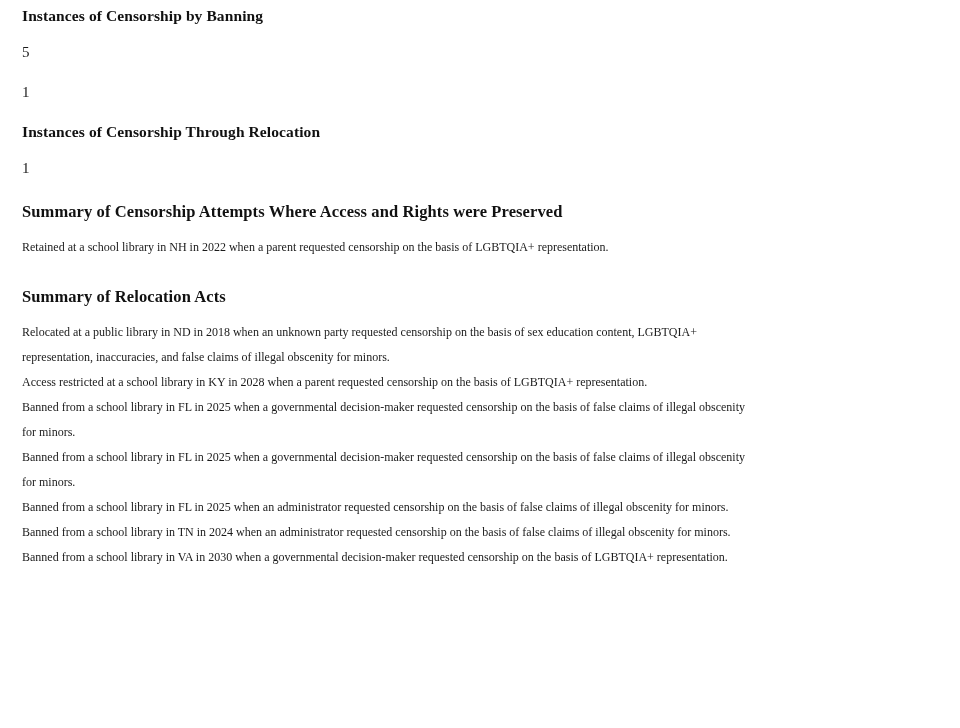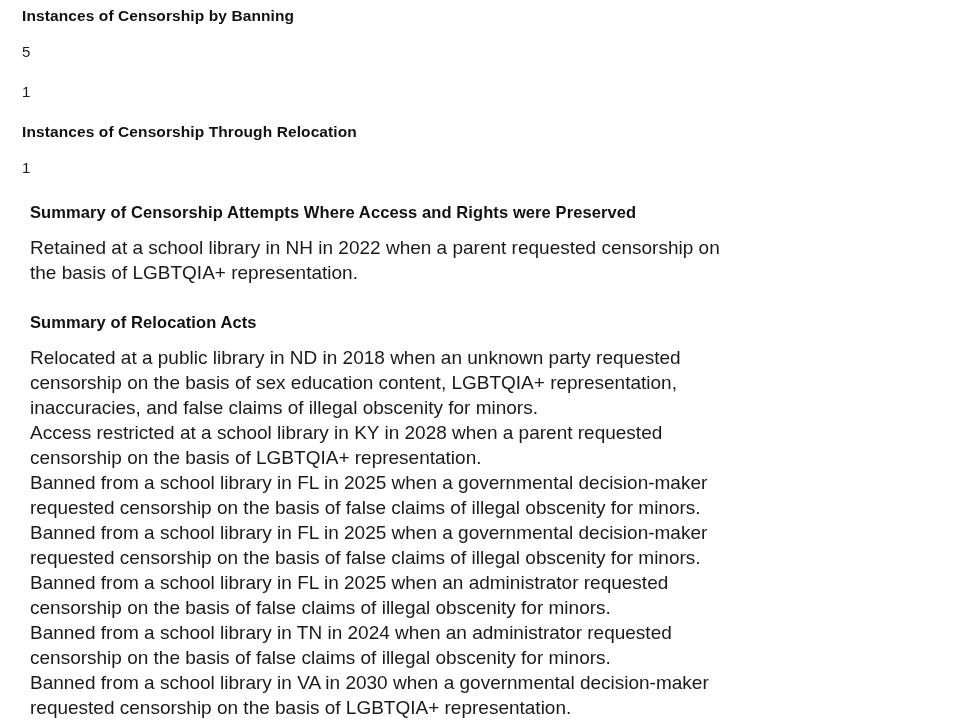--- a/index.html
+++ b/index.html
@@ -13,20 +13,21 @@
     overflow: hidden;
     font-family: "Liberation Sans", sans-serif;
     color: #1a1a1a;
     -webkit-font-smoothing: antialiased;
   }
 
   .report {
     box-sizing: border-box;
     width: 769px;
     padding: 6px 22px 0 22px;
+    font-family: Liberation Serif, serif;
   }
 
   
   .metric {
     margin: 0 0 20px 0;
   }
   .metric-label {
     font-size: 15.5px;
     font-weight: bold;
     line-height: 20px;
@@ -37,38 +38,38 @@
   .metric-value {
     font-size: 15px;
     font-weight: normal;
     line-height: 20px;
     color: #1a1a1a;
     margin: 0;
   }
 
   
   .summary {
-    margin: 8px;
+    margin: 0;
   }
   .summary-first {
     margin-top: 23px;
   }
   .summary-second {
     margin-top: 26px;
   }
   .summary-title {
     font-size: 16.5px;
     font-weight: bold;
     line-height: 22px;
     letter-spacing: 0.1px;
     color: #111111;
     margin: 0 0 12px 0;
   }
   .summary-body {
-    font-size: 19px;
+    font-size: 12px;
     font-weight: normal;
     line-height: 25px;
     color: #1a1a1a;
     max-width: 918px;
   }
   .summary-body p {
     margin: 0;
   }
 </style>
 </head>

